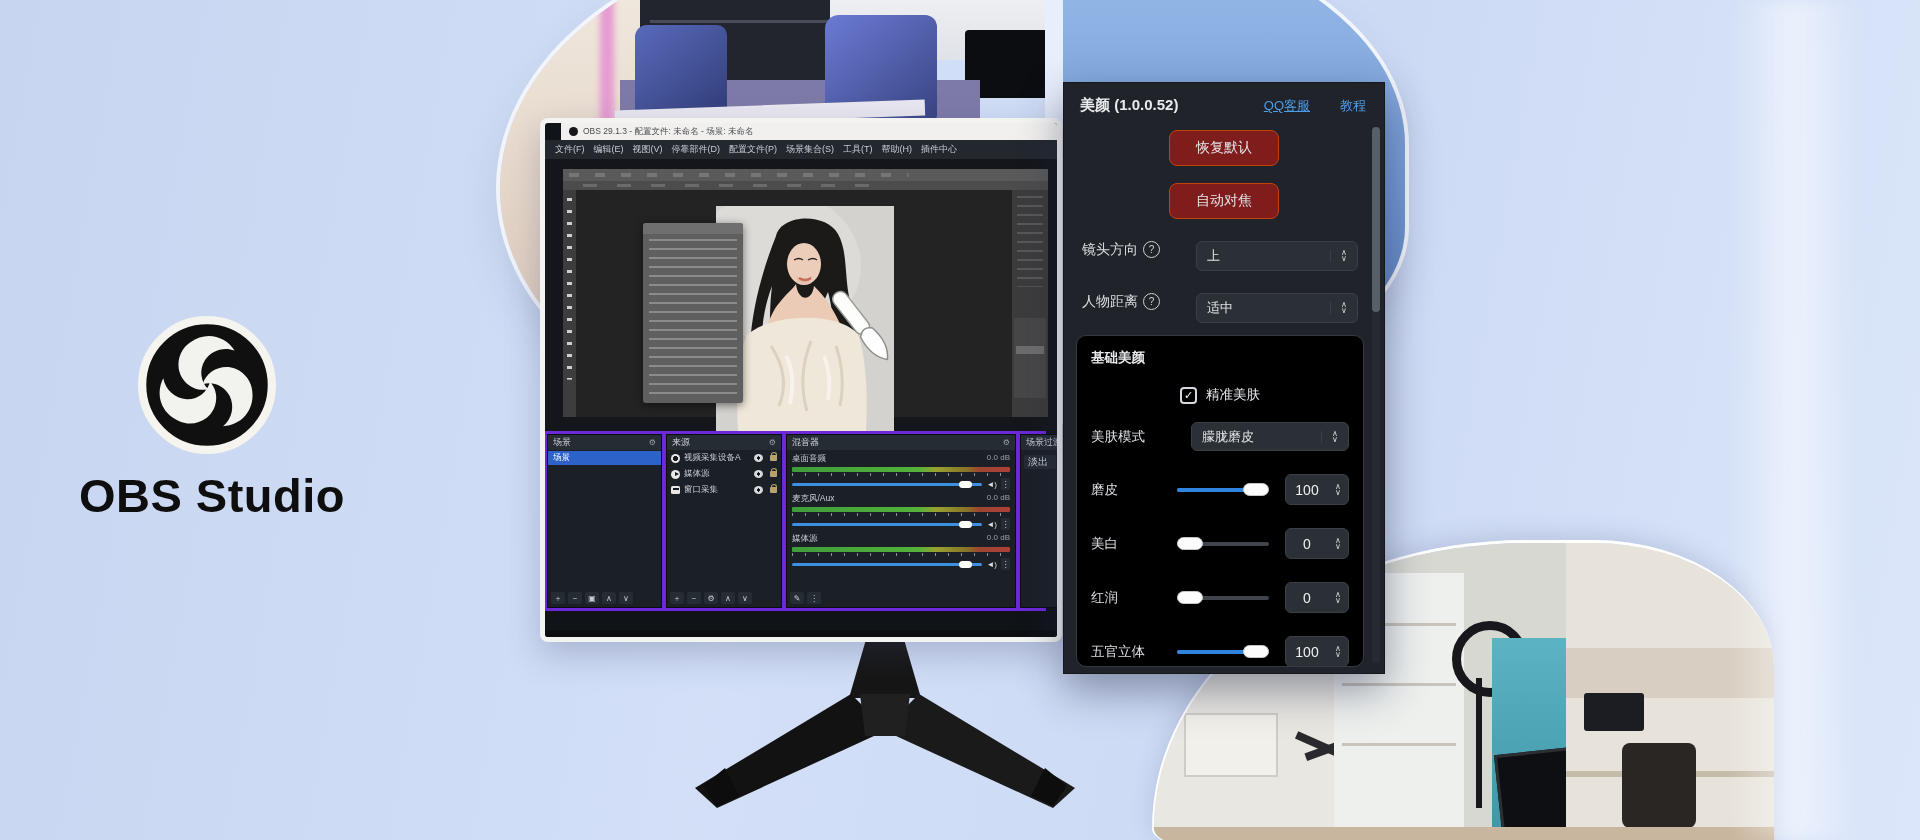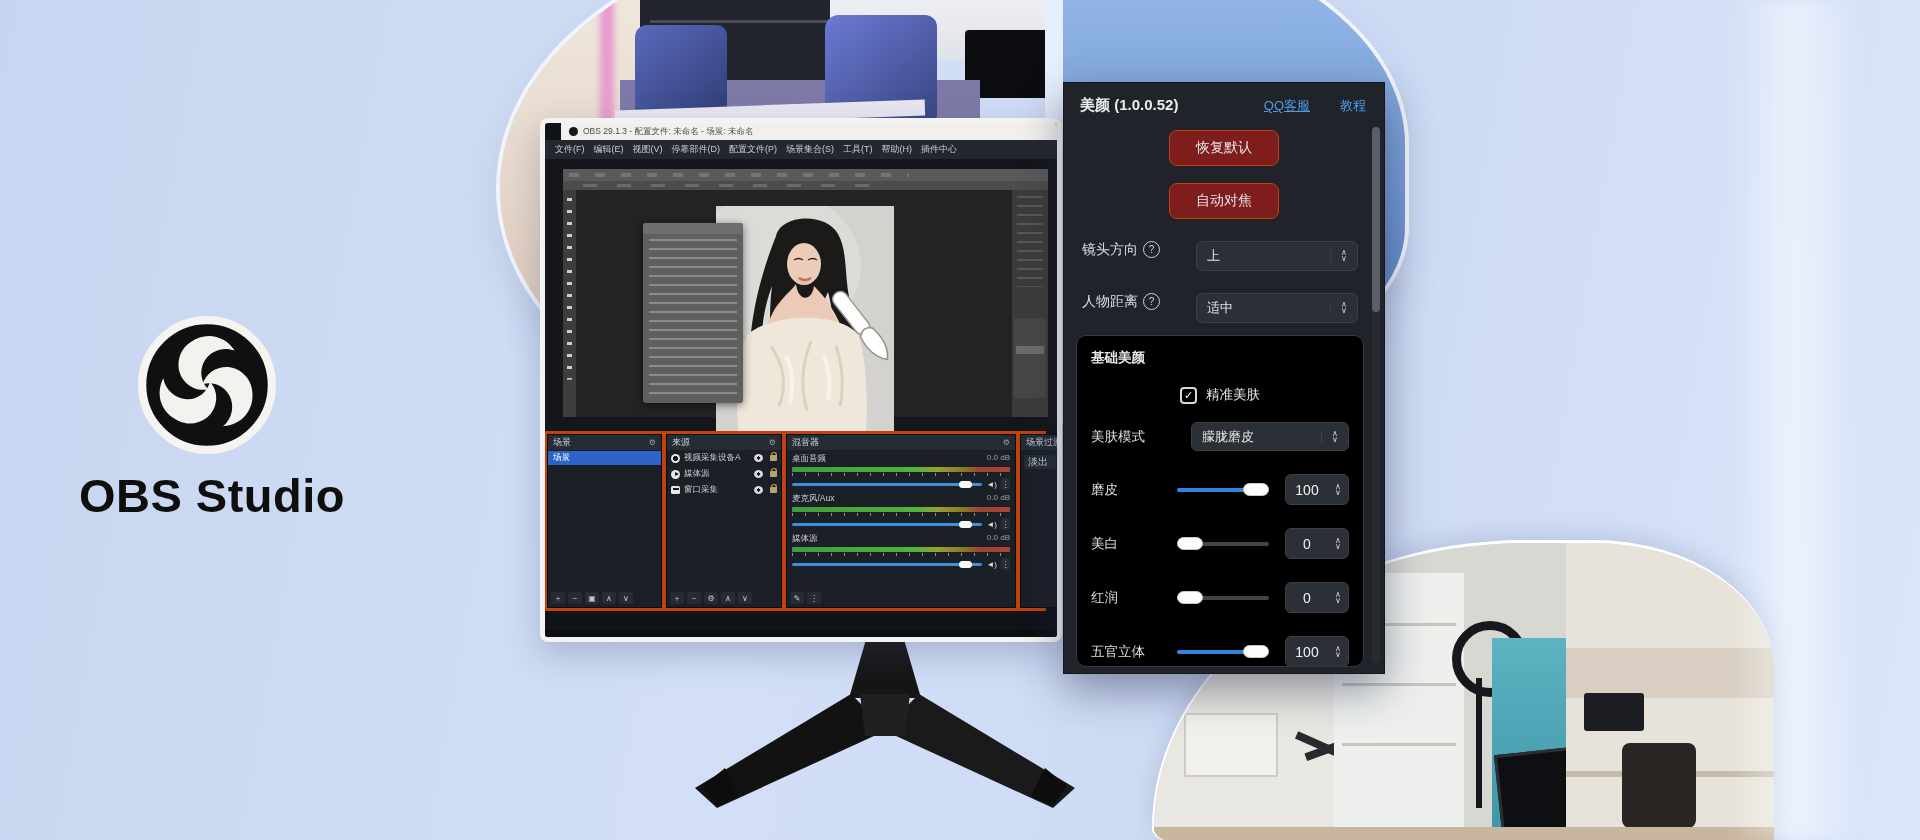--- a/index.html
+++ b/index.html
@@ -61,21 +61,21 @@
   #ps-float .hd{height:11px;background:#6f6f6f;border-radius:3px 3px 0 0;}
   #ps-float .rows{position:absolute;top:16px;left:6px;right:6px;bottom:8px;
     background-image:repeating-linear-gradient(#8b8b8b 0 2px,transparent 2px 9px);}
   #portrait{position:absolute;left:140px;top:16px;width:178px;height:226px;}
   .pv-btns{position:absolute;top:292px;left:112px;display:flex;gap:7px;}
   .pv-btn{height:15px;padding:0 7px;background:#2a2e35;border:1px solid #3a4048;border-radius:3px;
     display:flex;align-items:center;gap:4px;font-size:8px;color:#ced2d8;}
   .pv-btn .ic{font-size:8px;color:#fff;}
 
   
-  #docks{position:absolute;top:308px;left:0;right:11px;height:180px;background:#c2410c;}
+  #docks{position:absolute;top:308px;left:0;right:11px;height:180px;background:#6d28d9;}
   .dock{position:absolute;top:3px;bottom:3px;background:#1b2027;border:1px solid #0a0c10;box-sizing:border-box;}
   .dock .hd{height:15px;background:#262c34;display:flex;align-items:center;justify-content:space-between;
     padding:0 5px;font-size:9px;color:#ccd1d7;white-space:nowrap;overflow:hidden;}
   .dock .hd .gear{font-size:8px;color:#9aa1a9;}
   #dock-scenes{left:2px;width:115px;}
   #dock-sources{left:121px;width:116px;}
   #dock-mixer{left:241px;width:230px;}
   #dock-trans{left:475px;width:40px;}
   .scene-row{margin-top:1px;height:14px;background:#2d62c8;color:#fff;font-size:8.5px;
     display:flex;align-items:center;padding-left:5px;}

